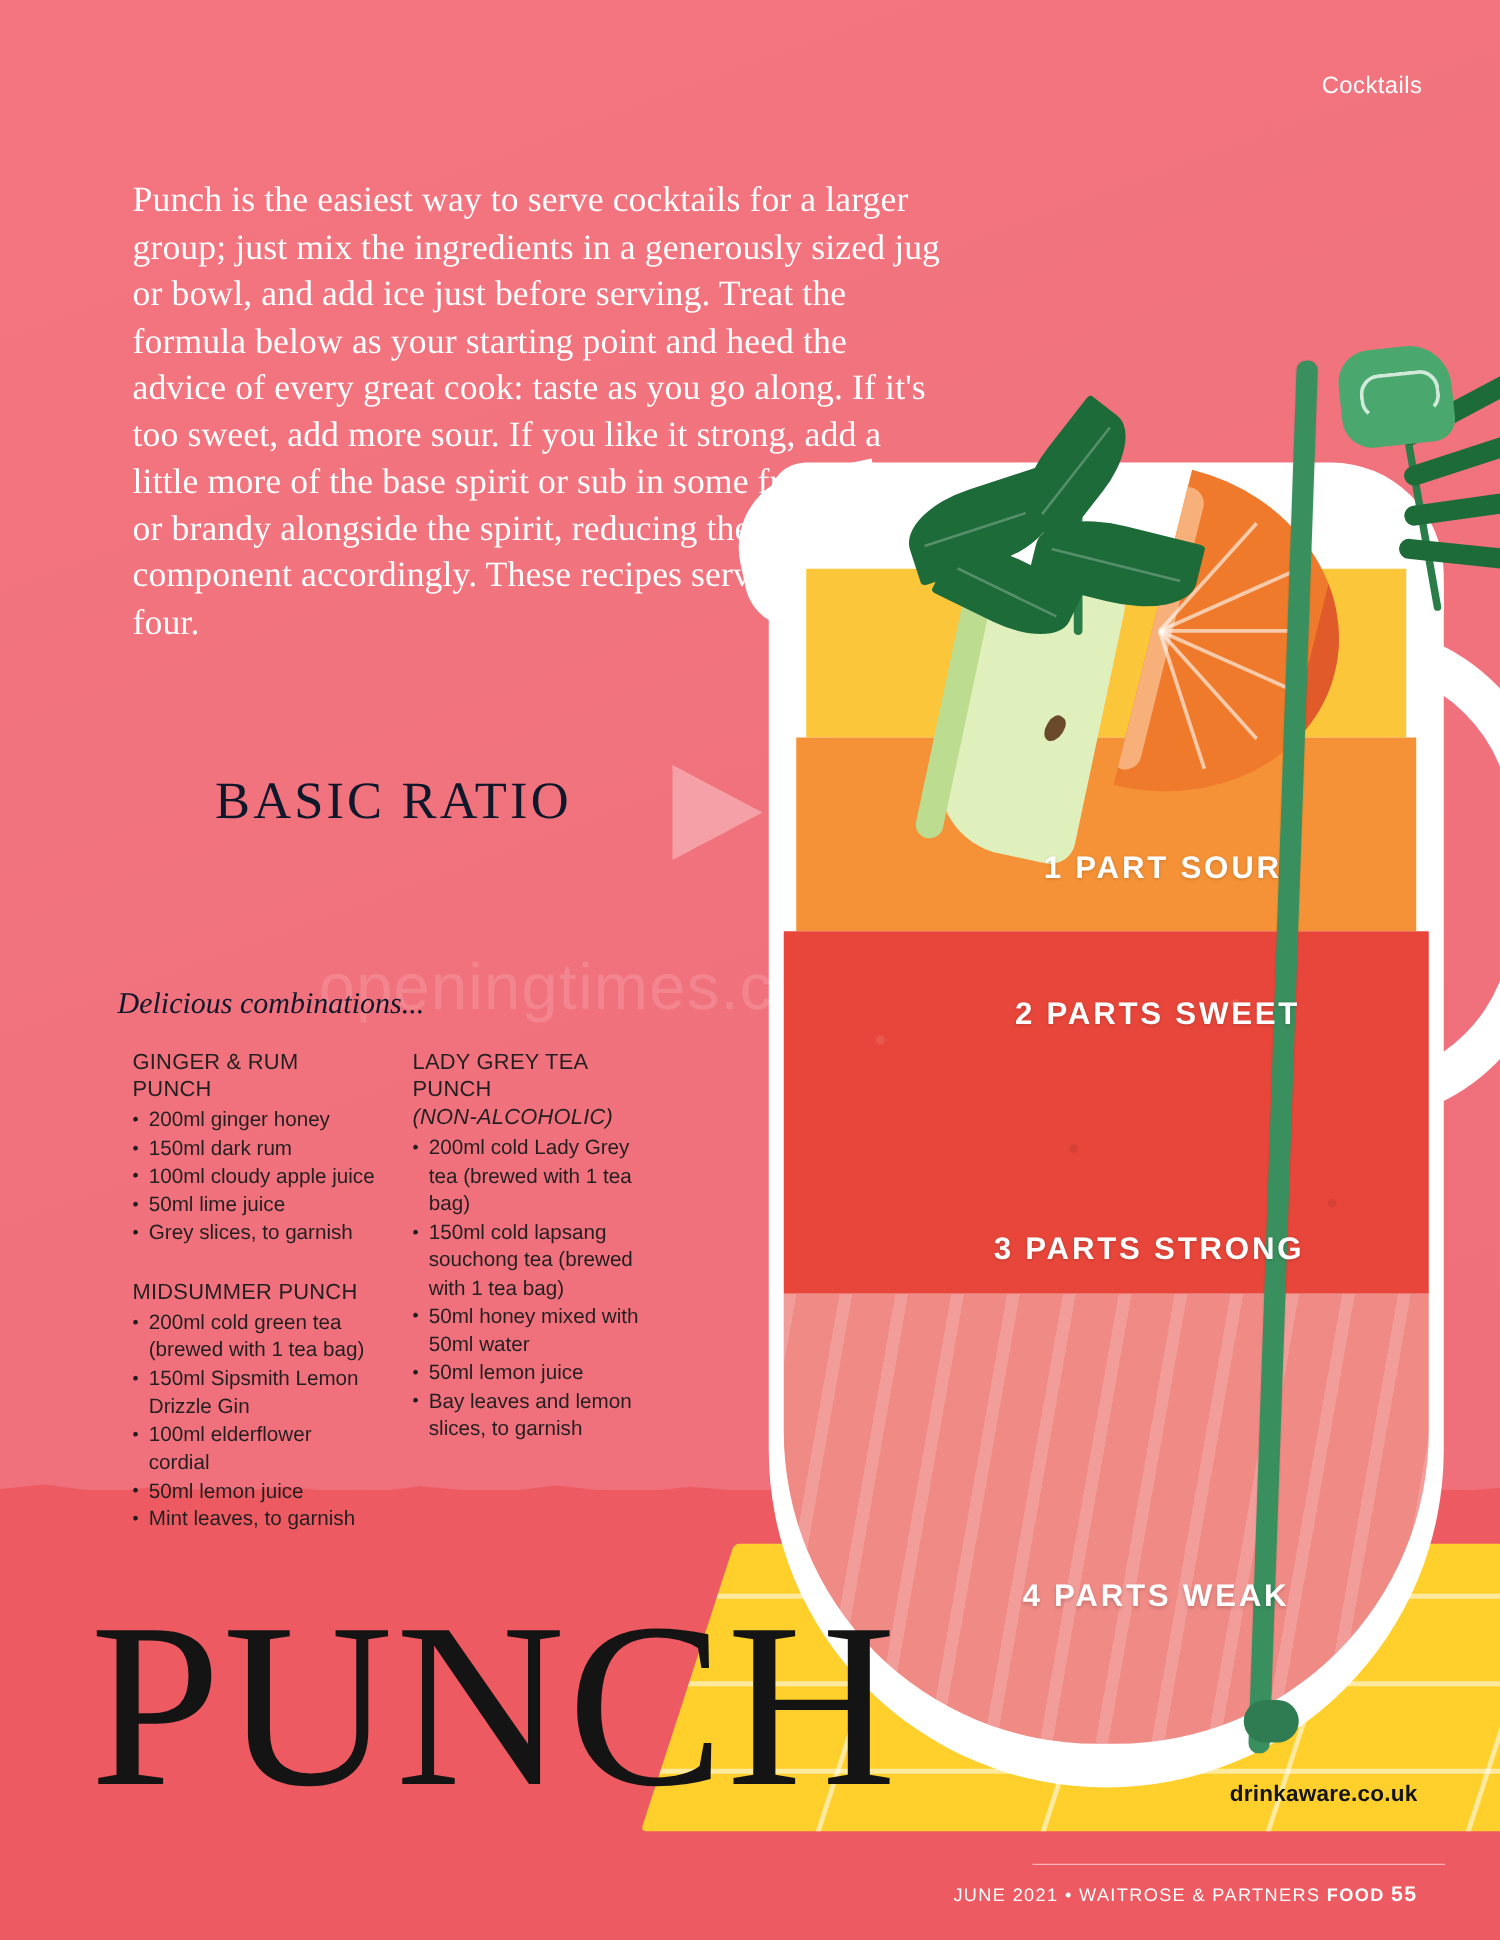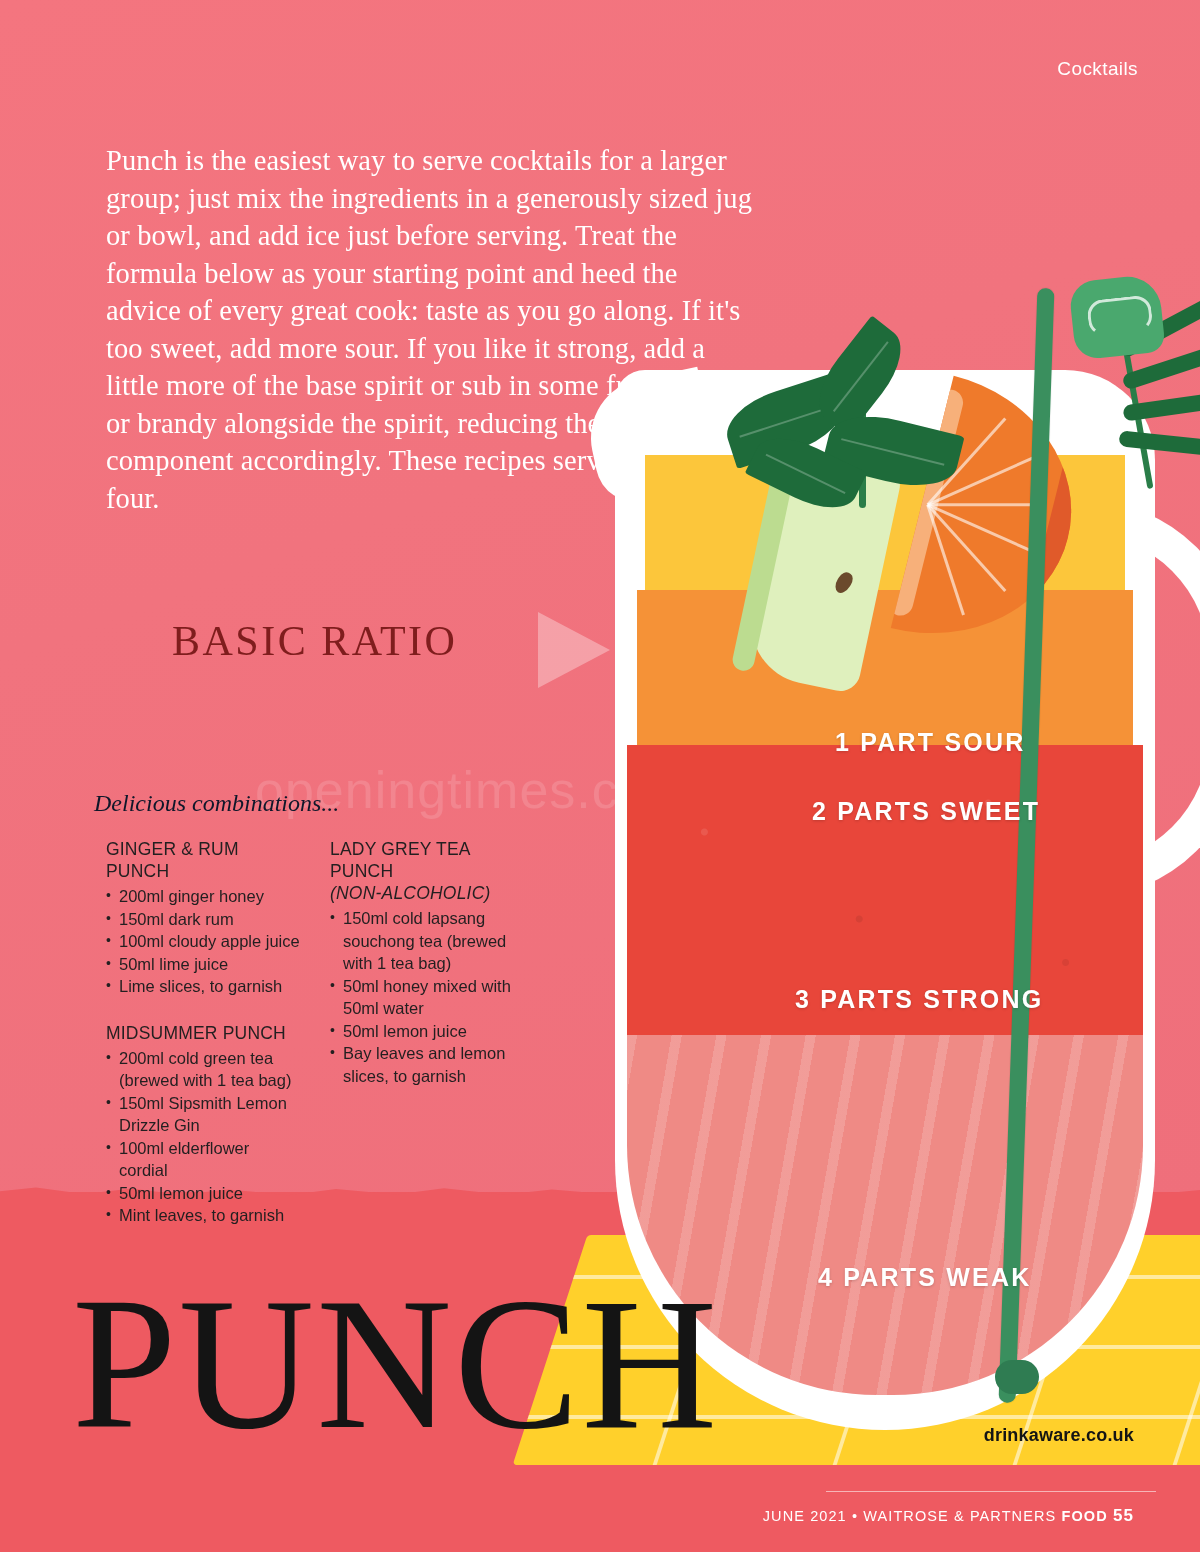--- a/index.html
+++ b/index.html
@@ -49,21 +49,21 @@
     position:absolute; left:106px; top:142px; width:650px;
     color:#ffffff;
     font-family:"Liberation Serif", serif;
     font-size:28.5px; line-height:37.5px; letter-spacing:.1px;
   }
 
   
   .basic-ratio {
     position:absolute; left:172px; top:617px;
     font-family:"Liberation Serif", serif;
-    font-size:42px; letter-spacing:2.5px; color:#7f1d1d;
+    font-size:42px; letter-spacing:2.5px; color:#0f172a;
   }
   .ratio-arrow {
     position:absolute; left:538px; top:612px;
     width:0; height:0;
     border-top:38px solid transparent;
     border-bottom:38px solid transparent;
     border-left:72px solid rgba(255,255,255,.33);
   }
 
   
@@ -153,21 +153,21 @@
     content:""; position:absolute; inset:0;
     background:repeating-linear-gradient(100deg, rgba(255,255,255,.16) 0 10px, rgba(255,255,255,0) 10px 44px);
   }
 
   .ratio-label {
     position:absolute; color:#ffffff; font-weight:bold;
     font-size:25px; letter-spacing:2.2px;
     text-shadow:0 1px 3px rgba(0,0,0,.18);
     white-space:nowrap;
   }
-  .lbl-sour   { left:260px; top:410px;margin-top:48px; }
+  .lbl-sour   { left:260px; top:410px; }
   .lbl-sweet  { left:237px; top:527px;text-align:center; }
   .lbl-strong { left:220px; top:715px; }
   .lbl-weak   { left:243px; top:993px; }
 
   
   .straw {
     position:absolute; left:443px; top:18px; width:17px; height:1115px;
     background:#3a8f5e; border-radius:8px; transform:rotate(2deg);
     box-shadow:0 0 0 1px rgba(0,0,0,.04);
   }
@@ -341,21 +341,21 @@
   <div class="combos">
 
     <div class="combo-col">
       <div class="combo-block">
         <div class="combo-name">GINGER &amp; RUM PUNCH</div>
         <ul class="combo-list">
           <li>200ml ginger honey</li>
           <li>150ml dark rum</li>
           <li>100ml cloudy apple juice</li>
           <li>50ml lime juice</li>
-          <li>Lime slices, to garnish</li>
+          <li>Grey slices, to garnish</li>
         </ul>
       </div>
       <div class="combo-block">
         <div class="combo-name">MIDSUMMER PUNCH</div>
         <ul class="combo-list">
           <li>200ml cold green tea (brewed with 1 tea bag)</li>
           <li>150ml Sipsmith Lemon Drizzle Gin</li>
           <li>100ml elderflower cordial</li>
           <li>50ml lemon juice</li>
           <li>Mint leaves, to garnish</li>
@@ -363,20 +363,21 @@
       </div>
     </div>
 
     <div class="combo-col">
       <div class="combo-block">
         <div class="combo-name">
           <span>LADY GREY TEA PUNCH</span>
           <span class="sub">(NON-ALCOHOLIC)</span>
         </div>
         <ul class="combo-list">
+          <li>200ml cold Lady Grey tea (brewed with 1 tea bag)</li>
           <li>150ml cold lapsang souchong tea (brewed with 1 tea bag)</li>
           <li>50ml honey mixed with 50ml water</li>
           <li>50ml lemon juice</li>
           <li>Bay leaves and lemon slices, to garnish</li>
         </ul>
       </div>
     </div>
   </div>
 
   <div class="punch-title">PUNCH</div>

